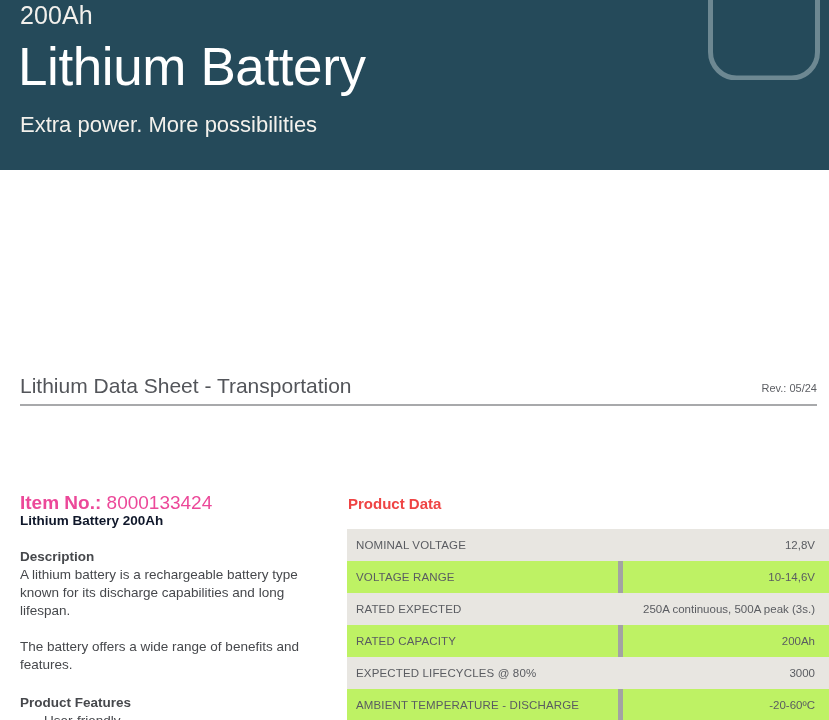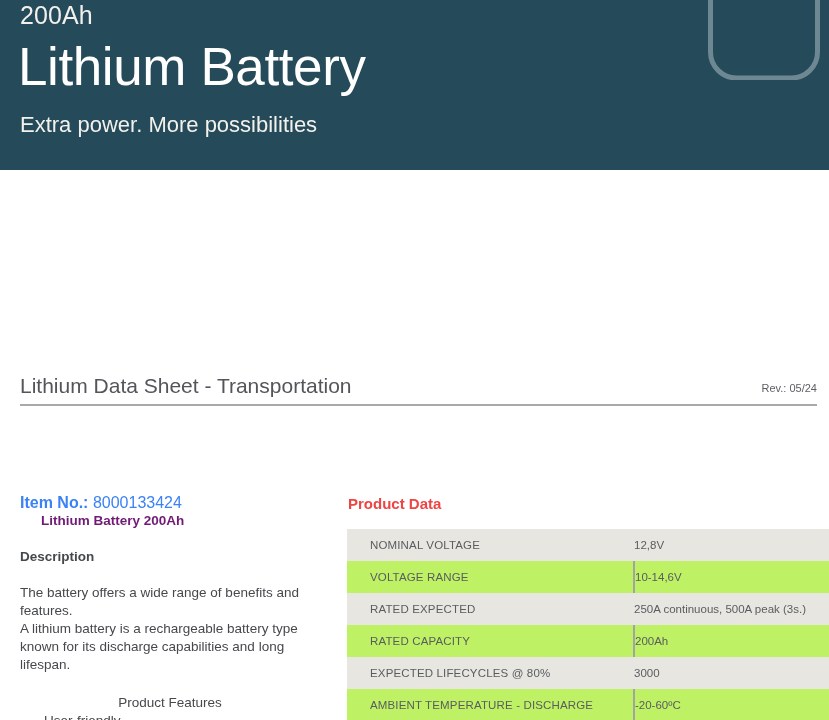--- a/index.html
+++ b/index.html
@@ -108,53 +108,51 @@
   }
 
   
   .left-col {
     position: absolute;
     left: 20px;
     top: 264px;
     width: 300px;
   }
   .item-line {
-    font-size: 16px;
-    line-height: 18px;
-    color: #3b82f6;
+    font-size: 19px;
+    line-height: 18px;
+    color: #ec4899;
   }
   .item-line .lbl { font-weight: bold; }
   .item-sub {
     font-size: 13.5px;
     line-height: 18px;
     font-weight: bold;
-    color: #701a75;
-    margin-left: 21px;
+    color: #0f172a;
   }
   .block-head {
     font-size: 13.5px;
     line-height: 18px;
     font-weight: bold;
     color: #46484c;
     margin-top: 18px;
   }
   .para {
     font-size: 13.5px;
     line-height: 18px;
     color: #46484c;
   }
   .para.spaced { margin-top: 18px; }
 
   .features-head {
     font-size: 13.5px;
     line-height: 18px;
-    font-weight: normal;
+    font-weight: bold;
     color: #46484c;
     margin-top: 20px;
-    text-align: center;
   }
   ul.features {
     list-style: none;
     margin: 0;
     padding: 0;
   }
   ul.features li {
     position: relative;
     font-size: 13.5px;
     line-height: 18px;
@@ -194,31 +192,31 @@
   .spec-table tr.shade { background: #e8e6e1; }
   .spec-table tr.plain { background: #bef264; }
   .spec-table td {
     padding: 0;
     vertical-align: middle;
     font-size: 11.5px;
     color: #5a5c61;
     font-weight: 400;
   }
   .spec-table td.k {
-    padding-left: 23px;
+    padding-left: 9px;
     width: 264px;
     letter-spacing: 0.15px;
     margin-left: 16px;
   }
   .spec-table td.v {
-    text-align: left;
+    text-align: right;
     padding-right: 14px;
   }
   .spec-table tr.plain td.v {
-    border-left: 2px solid #a3a3a3;
+    border-left: 5px solid #a3a3a3;
     margin-left: 48px;
   }
 </style>
 </head>
 <body>
 
 <div class="hero">
   <div class="hero-capacity">200Ah</div>
   <div class="hero-title">Lithium Battery</div>
   <div class="hero-subtitle">Extra power. More possibilities</div>
@@ -238,22 +236,22 @@
 <div class="content">
 
   <div class="left-col">
     <div class="item-line">
       <span class="lbl">Item No.:</span>
       <span>8000133424</span>
     </div>
     <div class="item-sub">Lithium Battery 200Ah</div>
 
     <div class="block-head">Description</div>
+    <div class="para">A lithium battery is a rechargeable battery type known for its discharge capabilities and long lifespan.</div>
     <div class="para spaced">The battery offers a wide range of benefits and features.</div>
-    <div class="para">A lithium battery is a rechargeable battery type known for its discharge capabilities and long lifespan.</div>
 
     <div class="features-head">Product Features</div>
     <ul class="features">
       <li>User-friendly</li>
 
     </ul>
   </div>
 
   <div class="right-col">
     <div class="table-head">Product Data</div>

